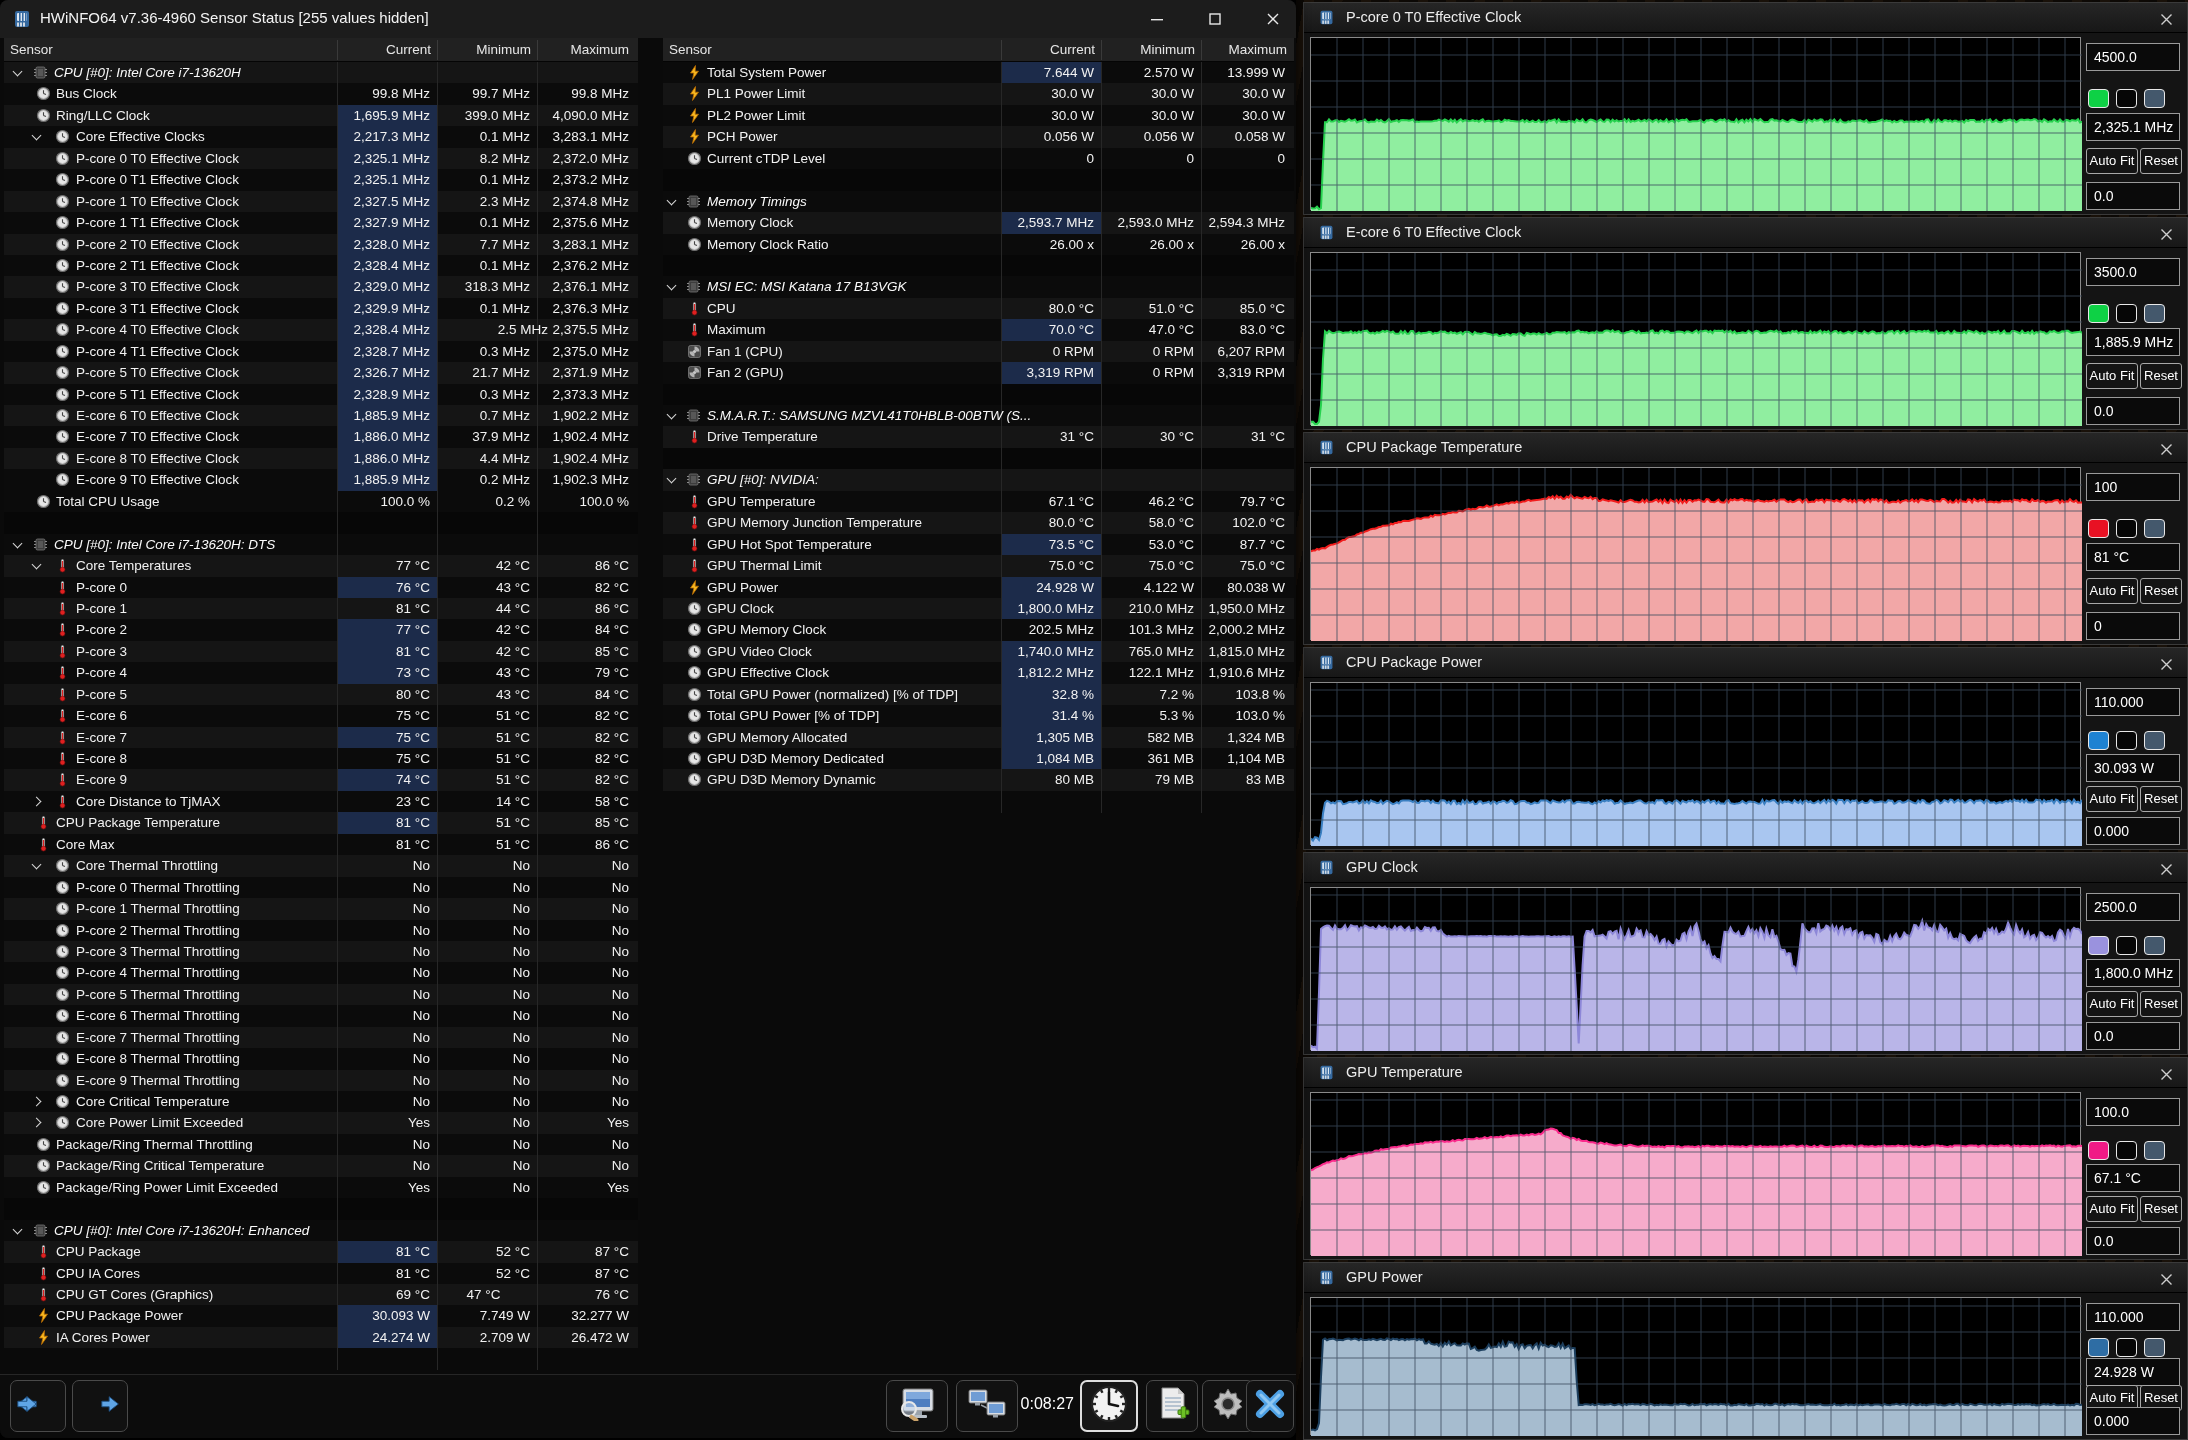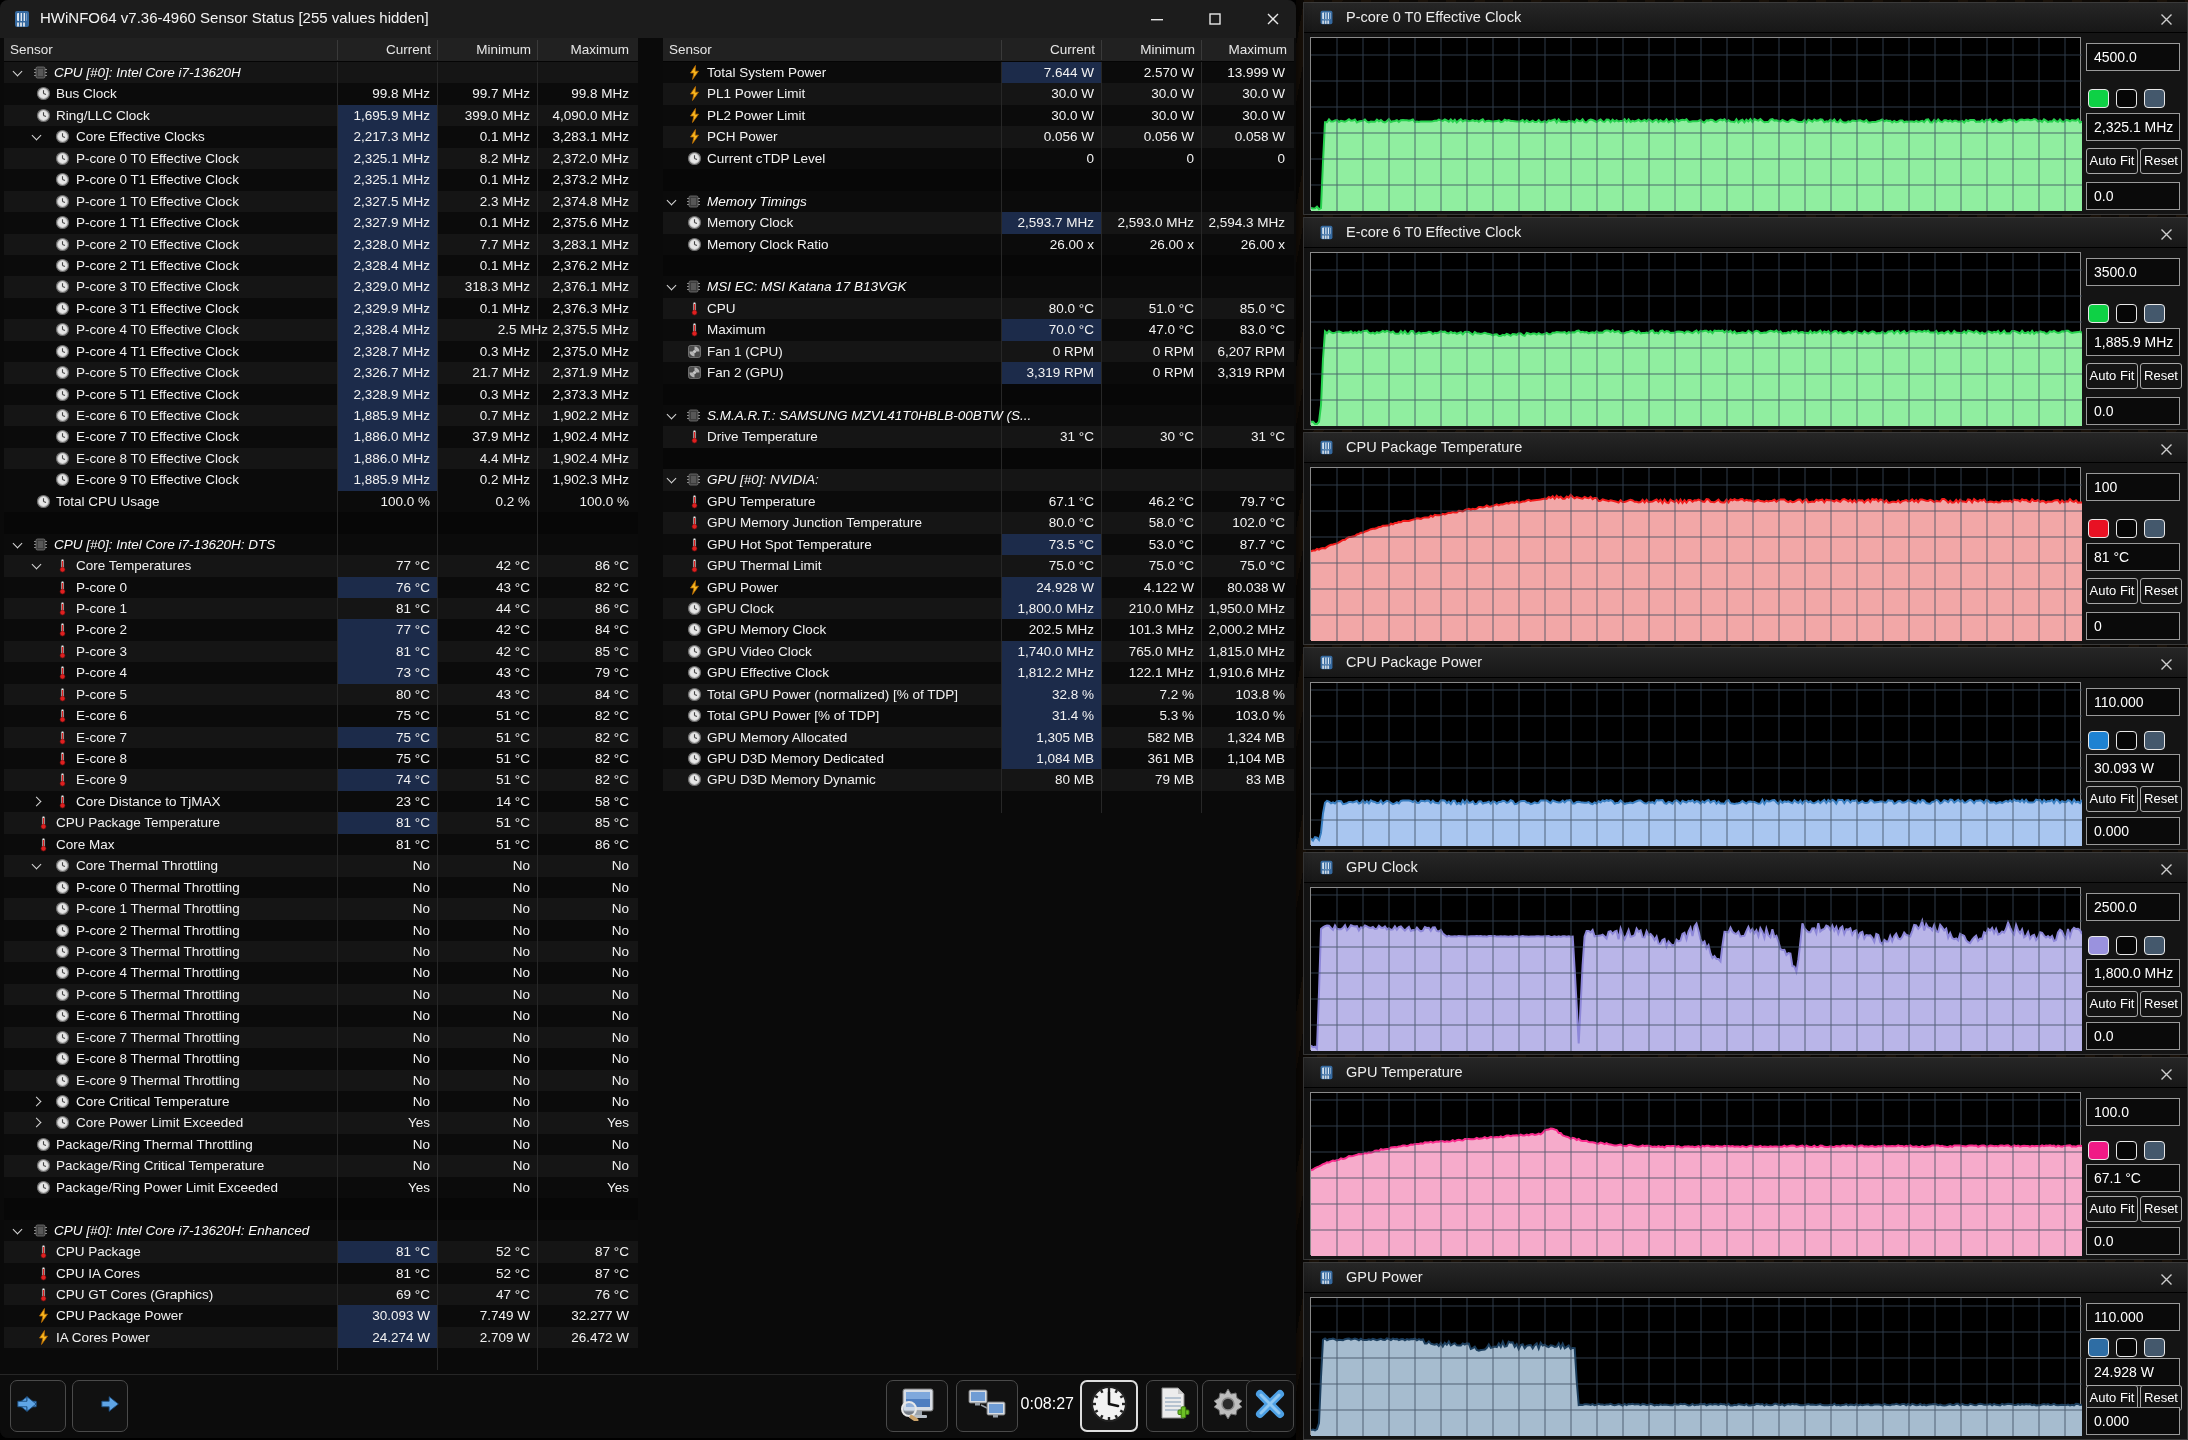--- a/index.html
+++ b/index.html
@@ -1249,21 +1249,21 @@
           <span class="rval" style="left: 533px; width: 99px;">87 °C</span>
         </div>
         <div class="row even">
           <span class="ric" style="left: 32px;"><svg width="15" height="15" viewBox="0 0 15 15">
               <rect x="6.4" y="1.5" width="2.2" height="8.5" rx="1.1" fill="#e8e8e8" stroke="#999" stroke-width="0.6"></rect>
               <rect x="6.9" y="3" width="1.2" height="7.5" fill="#e02020"></rect>
               <circle cx="7.5" cy="11.6" r="2.4" fill="#e02020" stroke="#8c1212" stroke-width="0.6"></circle>
             </svg></span>
           <span class="rlabel" style="left: 52px;">CPU GT Cores (Graphics)</span>
           <span class="rval" style="left: 333px; width: 100px;">69 °C</span>
-          <span class="rval" style="left: 433px; width: 100px;">47 °C</span>
+          <span class="rval" style="left: 433px; width: 100px; text-align: center;">47 °C</span>
           <span class="rval" style="left: 533px; width: 99px;">76 °C</span>
         </div>
         <div class="row odd">
           <div class="cellbg hl" style="left: 333px; width: 100px;"></div>
           <span class="ric" style="left: 32px;"><svg width="15" height="15" viewBox="0 0 15 15">
               <polygon points="8.5,0.5 3.5,8 6.8,8 5.5,14.5 11.5,6.2 8.2,6.2" fill="#f8b820" stroke="#b86a00" stroke-width="0.8"></polygon>
             </svg></span>
           <span class="rlabel" style="left: 52px;">CPU Package Power</span>
           <span class="rval" style="left: 333px; width: 100px;">30.093 W</span>
           <span class="rval" style="left: 433px; width: 100px;">7.749 W</span>

